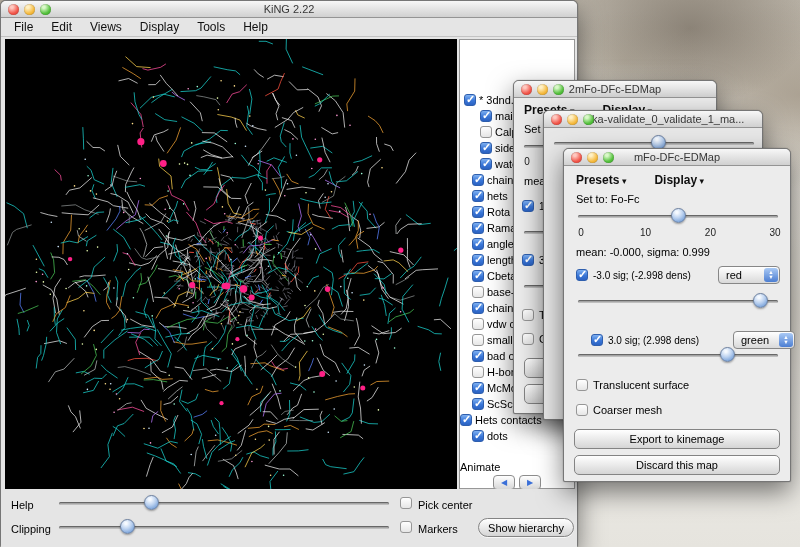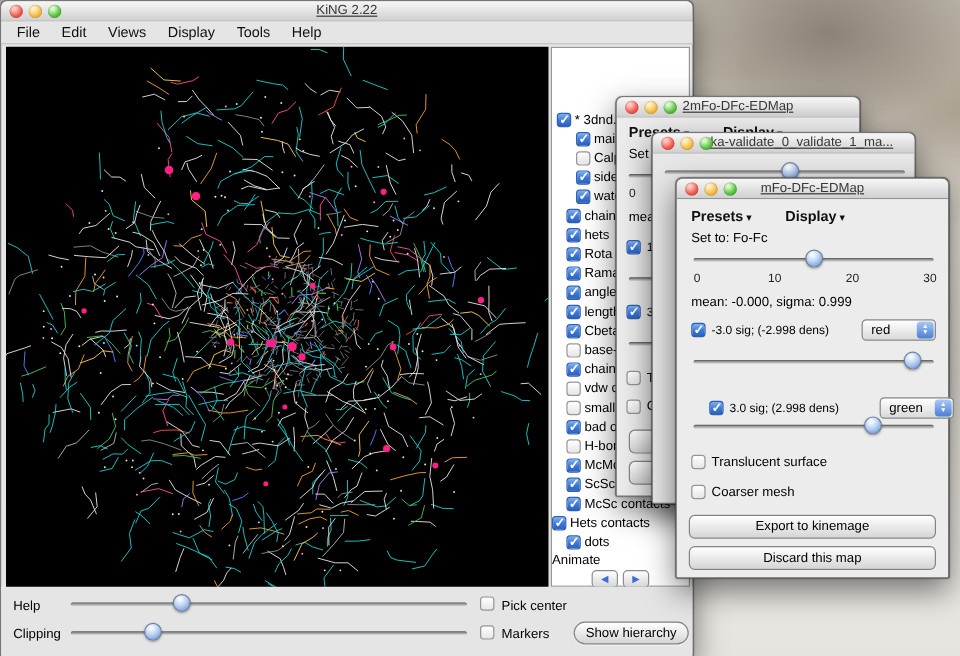--- a/index.html
+++ b/index.html
@@ -33,21 +33,21 @@
     background:linear-gradient(#f7f7f7,#d0d0d0);
     border-bottom:1px solid #949494;
   }
   .lights { position:absolute; left:7px; top:3px; display:flex; gap:5px; }
   .light { width:11px; height:11px; border-radius:50%; box-shadow:inset 0 0 1px rgba(0,0,0,.45); }
   .light.red    { background:radial-gradient(circle at 35% 28%, #ffc8c0 12%, #f2574b 60%, #d33a30); }
   .light.yellow { background:radial-gradient(circle at 35% 28%, #fff0c4 12%, #f6bb40 60%, #d89a1e); }
   .light.green  { background:radial-gradient(circle at 35% 28%, #d9f8c8 12%, #56c23e 60%, #3a9f27); }
   .title {
     display:block; text-align:center; font-size:11px; line-height:16px; color:#373737;
-    white-space:nowrap; overflow:hidden; padding:0 42px;text-decoration:underline;
+    white-space:nowrap; overflow:hidden; padding:0 42px;
   }
 
   
   .main { left:0; top:0; width:578px; height:547px; background:#e5e5e5; }
   .menubar {
     position:absolute; left:0; right:0; top:17px; height:19px;
     display:flex; align-items:center; padding:0 4px;
     font-size:12px; color:#101010; background:#e5e5e5; border-bottom:1px solid #c3c3c3;
   }
   .menu-item { padding:0 9px; }
@@ -1243,24 +1243,20 @@
           <span class="klabel">H-bonds</span>
         </div>
         <div class="krow" style="padding-left: 12px;">
           <span class="cb on"></span>
           <span class="klabel">McMc contacts</span>
         </div>
         <div class="krow" style="padding-left: 12px;">
           <span class="cb on"></span>
           <span class="klabel">ScSc contacts</span>
         </div>
-        <div class="krow" style="padding-left: 12px;">
-          <span class="cb on"></span>
-          <span class="klabel">McSc contacts</span>
-        </div>
         <div class="krow" style="">
           <span class="cb on"></span>
           <span class="klabel">Hets contacts</span>
         </div>
         <div class="krow" style="padding-left: 12px;">
           <span class="cb on"></span>
           <span class="klabel">dots</span>
         </div>
       </div>
     <div class="animate-label">Animate</div>

